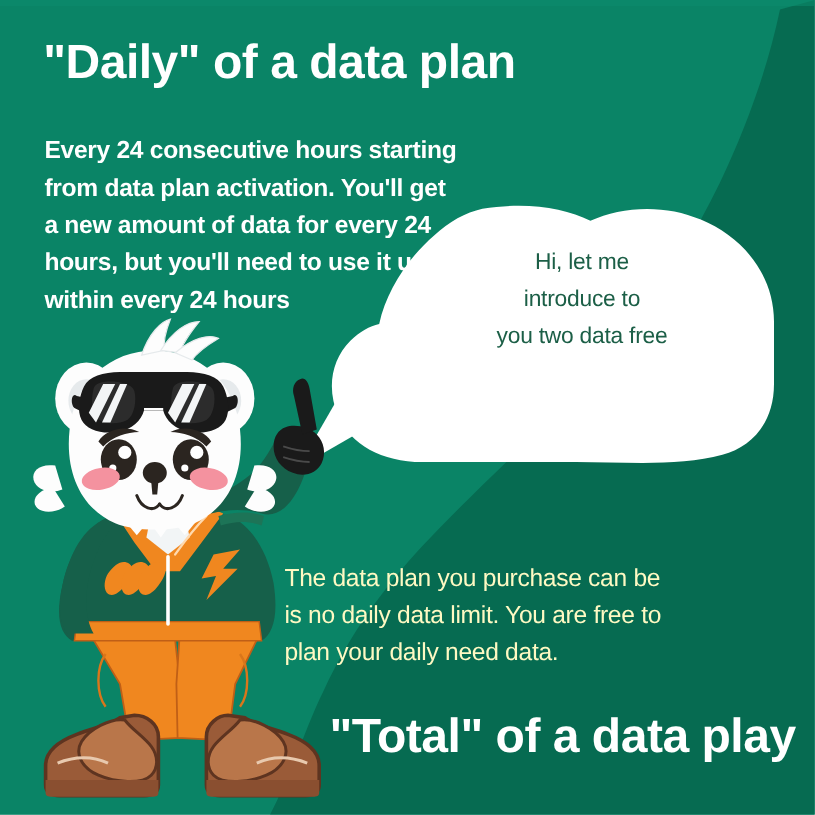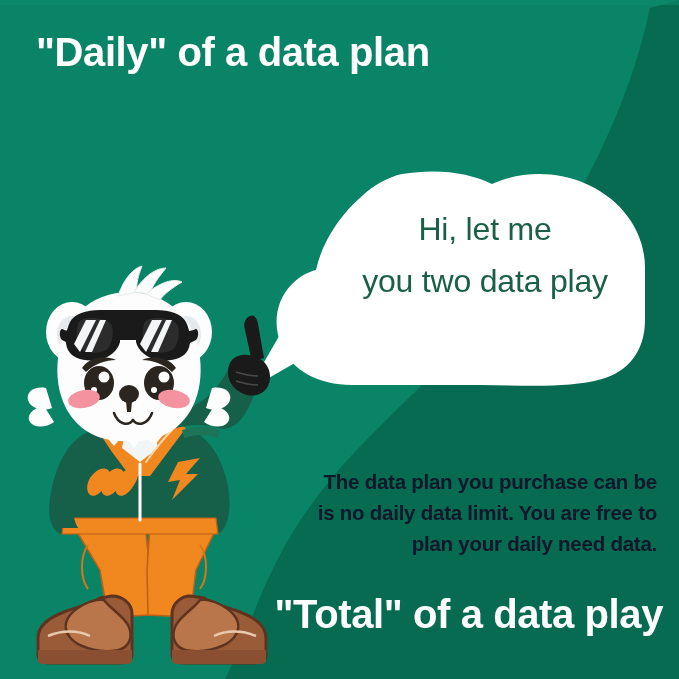--- a/index.html
+++ b/index.html
@@ -55,37 +55,37 @@
   }
   #top-paragraph .ln { display: block; white-space: nowrap; }
 
   
   #bubble-text {
     left: 330px;
     top: 204px;
     width: 310px;
     text-align: center;
     color: #1c5f47;
-    font-size: 32px;
+    font-size: 19px;
     font-weight: 400;
     line-height: 1.62;
     letter-spacing: -0.2px;
     z-index: 45;
   }
   #bubble-text .ln { display: block; white-space: nowrap; }
 
   
   #bottom-paragraph {
     right: 22px;
     top: 466px;
     width: 420px;
-    text-align: right;
-    color: #0f172a;
+    text-align: left;
+    color: #fef9c3;
     font-size: 20.5px;
-    font-weight: 700;
+    font-weight: 400;
     line-height: 1.52;
     letter-spacing: -0.25px;
   }
   #bottom-paragraph .ln { display: block; white-space: nowrap; }
 
   
   #subtitle {
     right: 16px;
     top: 592px;
     color: #ffffff;
@@ -268,24 +268,32 @@
 
         <path fill="#fdfdfd" d="M104,434 L114,446 L124,434 Z"></path>
         <path fill="#fdfdfd" d="M124,434 L134,448 L144,434 Z"></path>
         <path fill="#fdfdfd" d="M144,434 L154,446 L164,434 Z"></path>
       </g>
     </g>
   </svg>
 
   <div class="layer-text" id="title">"Daily" of a data plan</div>
 
+  <div class="layer-text" id="top-paragraph">
+    <span class="ln">Every 24 consecutive hours starting</span>
+    <span class="ln">from data plan activation. You'll get</span>
+    <span class="ln">a new amount of data for every 24</span>
+    <span class="ln">hours, but you'll need to use it up</span>
+    <span class="ln">within every 24 hours</span>
+  </div>
 
   <div class="layer-text" id="bubble-text">
     <span class="ln">Hi, let me</span>
-    <span class="ln">you two data play</span>
+    <span class="ln">introduce to</span>
+    <span class="ln">you two data free</span>
   </div>
 
   <div class="layer-text" id="bottom-paragraph">
     <span class="ln">The data plan you purchase can be</span>
     <span class="ln">is no daily data limit. You are free to</span>
     <span class="ln">plan your daily need data.</span>
   </div>
 
   <div class="layer-text" id="subtitle">"Total" of a data play</div>
 

